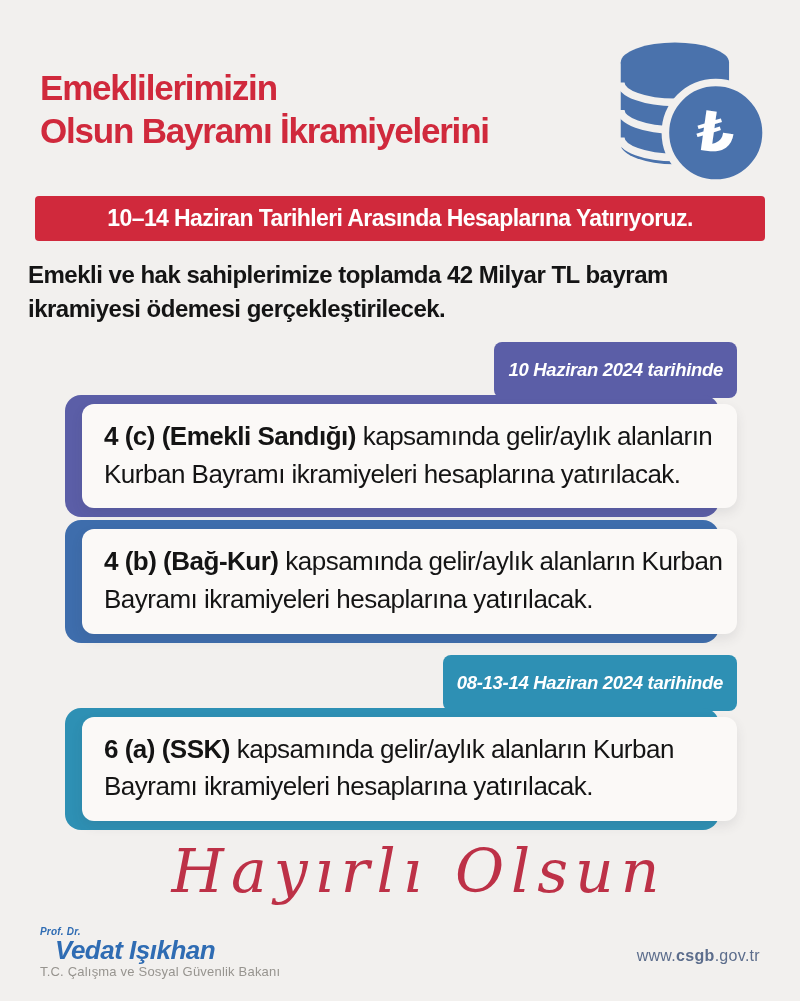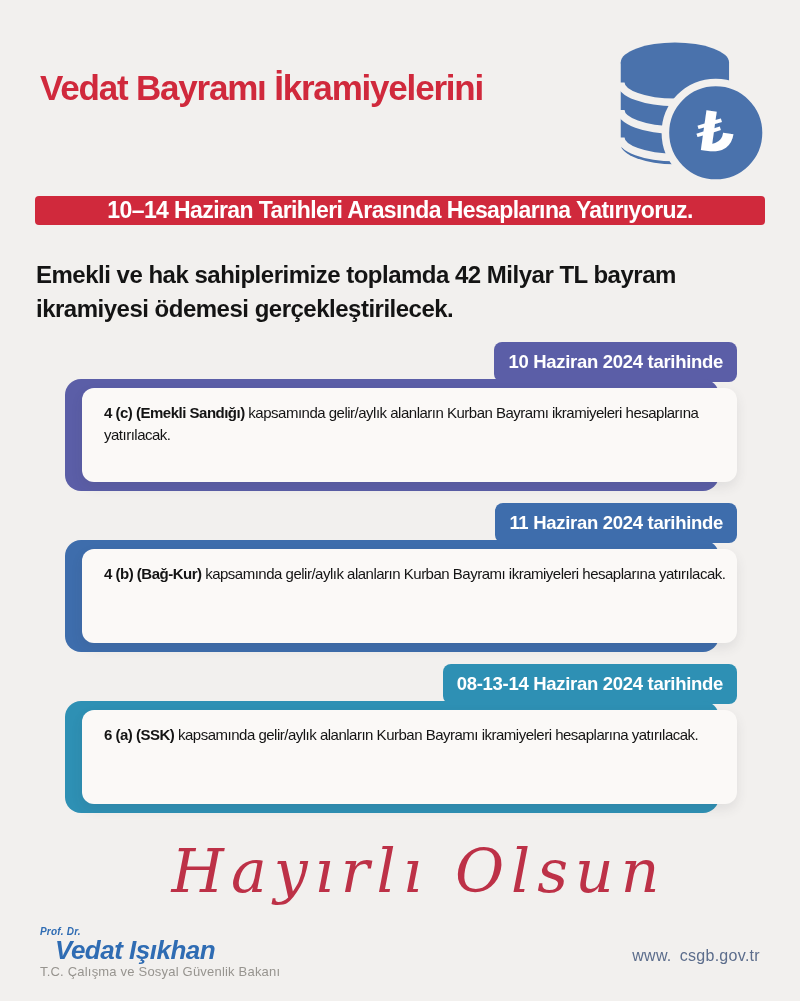--- a/index.html
+++ b/index.html
@@ -16,55 +16,56 @@
   
   .title-block { position: absolute; top: 66px; left: 40px; }
   .title-line {
     color: #d0293c; font-weight: 700; font-size: 35px;
     line-height: 1.24; letter-spacing: -1.2px;
   }
   .coin-icon { position: absolute; top: 34px; right: 32px; width: 152px; height: 152px; }
 
   
   .banner {
-    position: absolute; top: 196px; left: 35px; right: 35px; height: 29px;
+    position: absolute; top: 196px; left: 35px; right: 35px; height: 45px;
     background: #d0293c; border-radius: 4px;
     display: flex; align-items: center; justify-content: center;
     color: #ffffff; font-weight: 700; font-size: 23px; letter-spacing: -0.6px;
     white-space: nowrap;
   }
 
   
   .intro {
-    position: absolute; top: 258px; left: 36px; width: 660px;
+    position: absolute; top: 258px; left: 28px; width: 660px;
     color: #141414; font-weight: 700; font-size: 24px;
     line-height: 1.4; letter-spacing: -0.5px;
   }
 
   
   .cards { position: absolute; top: 342px; left: 0; right: 0; }
   .group { margin: 0 63px 21px 65px; }
   .badge-row { text-align: right; margin-bottom: 6px; }
   .badge {
     display: inline-block; background: var(--accent);
     color: #ffffff; font-weight: 700; font-size: 18.5px; letter-spacing: -0.3px;
-    padding: 9px 14px; border-radius: 8px;
+    padding: 17px 14px; border-radius: 8px;
     white-space: nowrap;
+    font-style: italic;
   }
   .card-wrap { position: relative; }
   .card-back {
     position: absolute; left: 0; right: 18px; top: -9px; bottom: -9px;
     background: var(--accent); border-radius: 16px;
   }
   .card-white {
     position: relative; margin-left: 17px;
     background: #fbf9f7; border-radius: 12px;
     padding: 14px 4px 15px 22px;
     box-shadow: 0 5px 12px rgba(60,60,70,0.10);
-    color: #141414; font-size: 15px; line-height: 1.45; letter-spacing: -0.5px;
+    color: #141414; font-size: 26px; line-height: 1.45; letter-spacing: -0.5px;
     min-height: 94px;
   }
   .card-lead { font-weight: 700; }
 
   
   .script {
     position: absolute; top: 836px; left: 0; right: 0;
     text-align: center;
     font-family: "DejaVu Serif", serif; font-style: italic; font-weight: 400;
     font-size: 60px; letter-spacing: 7px; color: #bd3147; padding-left: 38px;
@@ -72,29 +73,30 @@
 
   
   .minister { position: absolute; left: 40px; bottom: 22px; color: #2f6cb3; }
   .minister-pre { font-style: italic; font-size: 10px; font-weight: 600; letter-spacing: 0.2px; }
   .minister-name { font-style: italic; font-size: 26px; font-weight: 700; letter-spacing: -0.5px; line-height: 1.05; margin-left: 15px; }
   .minister-title { font-size: 13px; color: #97948f; margin-top: 0; letter-spacing: 0.2px; }
   .website {
     position: absolute; right: 40px; bottom: 36px;
     font-size: 16px; color: #5c6d8c; letter-spacing: 0.3px;
   }
-  .website b { font-weight: 400; margin-left: 8px; }
+  .website b { font-weight: 700; }
 </style>
 </head>
 <body>
 
 <div class="page">
 
   <div class="title-block">
-    <div class="title-line">Vedat Bayramı İkramiyelerini</div>
+    <div class="title-line">Emeklilerimizin</div>
+    <div class="title-line">Olsun Bayramı İkramiyelerini</div>
   </div>
 
   <svg class="coin-icon" viewBox="0 0 160 160" aria-hidden="true">
     <g>
       <ellipse cx="62" cy="30" rx="57" ry="21" fill="#4a72ac"></ellipse>
       <path d="M5 30 v86 a57 21 0 0 0 114 0 v-86" fill="#4a72ac"></path>
       <path d="M5 51 a57 21 0 0 0 114 0" fill="none" stroke="#f2f0ee" stroke-width="8"></path>
       <path d="M5 80 a57 21 0 0 0 114 0" fill="none" stroke="#f2f0ee" stroke-width="8"></path>
       <path d="M5 109 a57 21 0 0 0 114 0" fill="none" stroke="#f2f0ee" stroke-width="8"></path>
       <circle cx="105" cy="104" r="53" fill="#4a72ac" stroke="#f2f0ee" stroke-width="8"></circle>
@@ -112,23 +114,20 @@
       <div class="badge-row">
         <span class="badge">10 Haziran 2024 tarihinde</span>
       </div>
       <div class="card-wrap">
         <div class="card-back"></div>
         <div class="card-white"><span class="card-lead">4 (c) (Emekli Sandığı)</span><span> kapsamında gelir/aylık alanların Kurban Bayramı ikramiyeleri hesaplarına yatırılacak.</span></div>
       </div>
     </div>
 
     <div class="group" style="--accent: #3e6dac;">
-      <div class="badge-row">
-        <span class="badge">11 Haziran 2024 tarihinde</span>
-      </div>
       <div class="card-wrap">
         <div class="card-back"></div>
         <div class="card-white"><span class="card-lead">4 (b) (Bağ-Kur)</span><span> kapsamında gelir/aylık alanların Kurban Bayramı ikramiyeleri hesaplarına yatırılacak.</span></div>
       </div>
     </div>
 
     <div class="group" style="--accent: #2e90b4;">
       <div class="badge-row">
         <span class="badge">08-13-14 Haziran 2024 tarihinde</span>
       </div>

